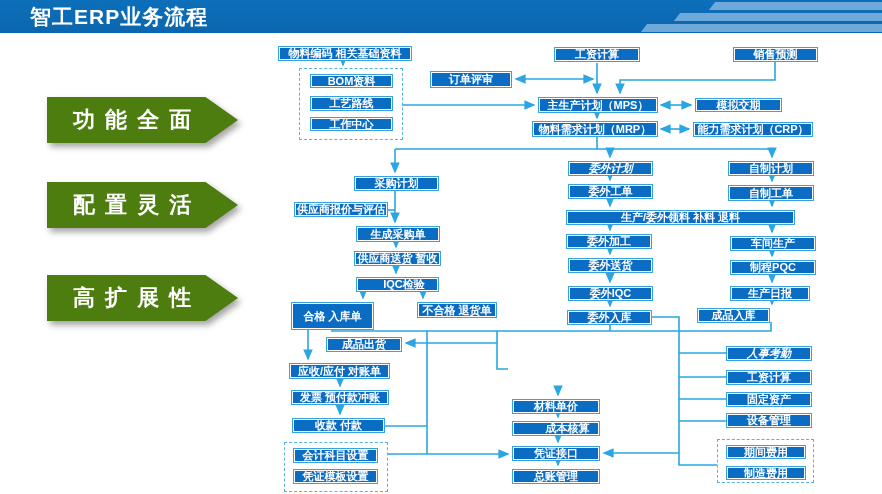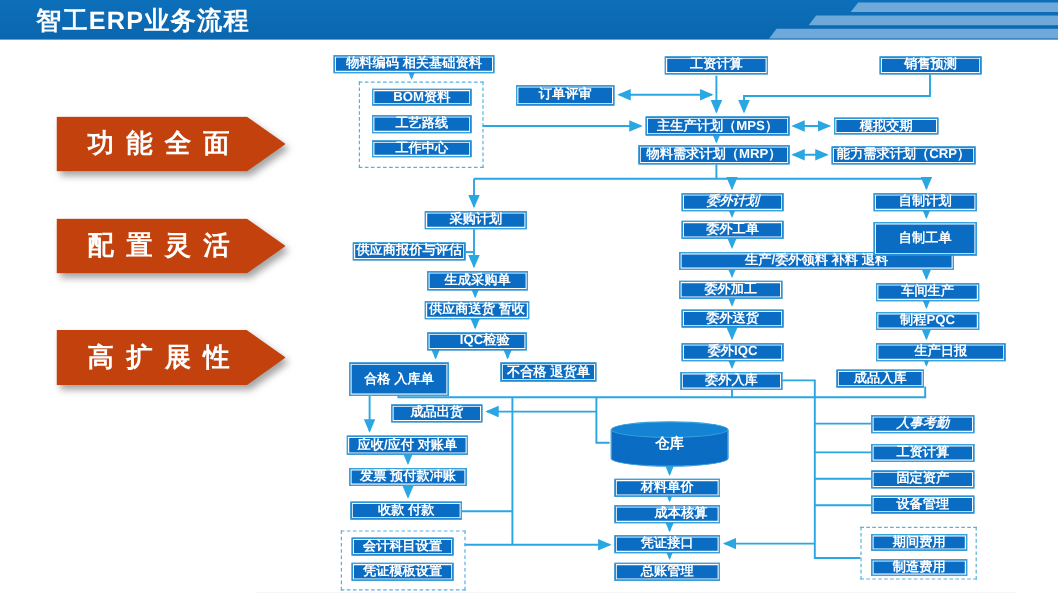--- a/index.html
+++ b/index.html
@@ -8,21 +8,21 @@
   
   .hdr{position:absolute;top:0;left:0;width:882px;height:33px;background:linear-gradient(#0d6fba,#0a66ae);overflow:hidden;z-index:5;}
   .hdr-title{position:absolute;left:30px;top:3px;font-size:21px;font-weight:bold;color:#fff;letter-spacing:1px;}
   .stripe{position:absolute;height:8px;background:#6ea9da;right:-30px;transform:skewX(-38deg);}
   .s1{top:2px;width:200px;}
   .s2{top:13px;width:235px;}
   .s3{top:24px;width:268px;}
 
   
   .ribbon-wrap{position:absolute;left:47px;width:191px;height:46px;filter:drop-shadow(3px 4px 3px rgba(90,90,90,.55));z-index:4;}
-  .ribbon{width:100%;height:100%;background:#c2410c;clip-path:polygon(0 0,83% 0,100% 50%,83% 100%,0 100%);
+  .ribbon{width:100%;height:100%;background:#4d7c0f;clip-path:polygon(0 0,83% 0,100% 50%,83% 100%,0 100%);
           color:#fff;font-size:22px;font-weight:bold;display:flex;align-items:center;padding-left:26px;box-sizing:border-box;letter-spacing:2px;white-space:nowrap;}
 
   
   .n{position:absolute;box-sizing:border-box;background:#0a6cc2;border:1px solid #38a2dd;box-shadow:inset 0 0 0 1px #ffffff;
      color:#fff;font-weight:bold;font-size:11px;line-height:1;display:flex;align-items:center;justify-content:center;
      white-space:nowrap;z-index:2;}
   .dash{position:absolute;border:1.5px dashed #56b0e4;box-sizing:border-box;z-index:1;background:transparent;}
 
   
   .cyl{position:absolute;left:509px;top:351px;width:98px;height:38px;z-index:2;}
@@ -142,39 +142,33 @@
 
   <div class="n" style="left:568px;top:161px;width:85px;height:15px;font-style:italic;">委外计划</div>
   <div class="n" style="left:568px;top:184px;width:85px;height:15px;">委外工单</div>
   <div class="n" style="left:566px;top:210px;width:229px;height:15px;">生产/委外领料  补料  退料</div>
   <div class="n" style="left:566px;top:234px;width:86px;height:15px;">委外加工</div>
   <div class="n" style="left:568px;top:258px;width:85px;height:15px;">委外送货</div>
   <div class="n" style="left:568px;top:286px;width:85px;height:15px;">委外IQC</div>
   <div class="n" style="left:567px;top:310px;width:85px;height:15px;">委外入库</div>
 
   <div class="n" style="left:728px;top:161px;width:86px;height:15px;">自制计划</div>
-  <div class="n" style="left:728px;top:185px;width:86px;height:28px;">自制工单</div>
+  <div class="n" style="left:728px;top:185px;width:86px;height:16px;">自制工单</div>
   <div class="n" style="left:730px;top:236px;width:86px;height:15px;">车间生产</div>
   <div class="n" style="left:730px;top:260px;width:86px;height:15px;">制程PQC</div>
-  <div class="n" style="left:730px;top:286px;width:108px;height:15px;">生产日报</div>
+  <div class="n" style="left:730px;top:286px;width:80px;height:15px;">生产日报</div>
   <div class="n" style="left:697px;top:308px;width:73px;height:15px;">成品入库</div>
 
   <div class="n" style="left:326px;top:337px;width:76px;height:15px;">成品出货</div>
   <div class="n" style="left:289px;top:363px;width:101px;height:16px;">应收/应付  对账单</div>
   <div class="n" style="left:291px;top:390px;width:98px;height:15px;">发票  预付款冲账</div>
   <div class="n" style="left:292px;top:418px;width:93px;height:15px;">收款  付款</div>
   <div class="n" style="left:293px;top:448px;width:85px;height:15px;">会计科目设置</div>
   <div class="n" style="left:293px;top:469px;width:85px;height:15px;">凭证模板设置</div>
 
-  <div class="cyl">
-    <div class="cyl-bot"></div>
-    <div class="cyl-body"></div>
-    <div class="cyl-top"></div>
-    <div class="cyl-label">仓库</div>
-  </div>
 
   <div class="n" style="left:512px;top:399px;width:88px;height:15px;">材料单价</div>
   <div class="n" style="left:512px;top:421px;width:88px;height:15px;padding-left:23px;">成本核算</div>
   <div class="n" style="left:512px;top:446px;width:88px;height:15px;">凭证接口</div>
   <div class="n" style="left:512px;top:469px;width:88px;height:15px;">总账管理</div>
 
   <div class="n" style="left:726px;top:346px;width:86px;height:15px;font-style:italic;">人事考勤</div>
   <div class="n" style="left:726px;top:370px;width:86px;height:15px;">工资计算</div>
   <div class="n" style="left:726px;top:392px;width:86px;height:15px;">固定资产</div>
   <div class="n" style="left:726px;top:413px;width:86px;height:15px;">设备管理</div>

